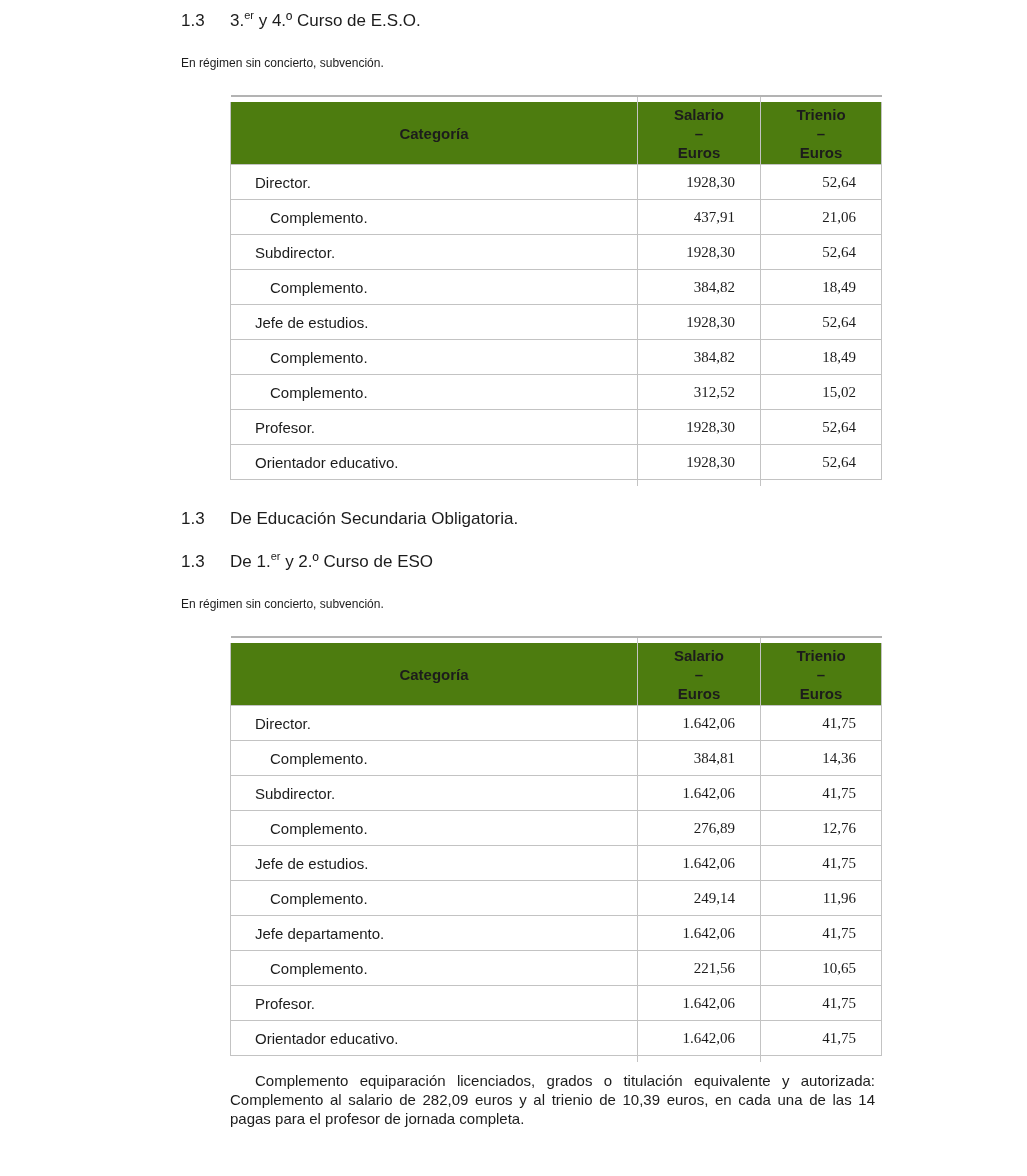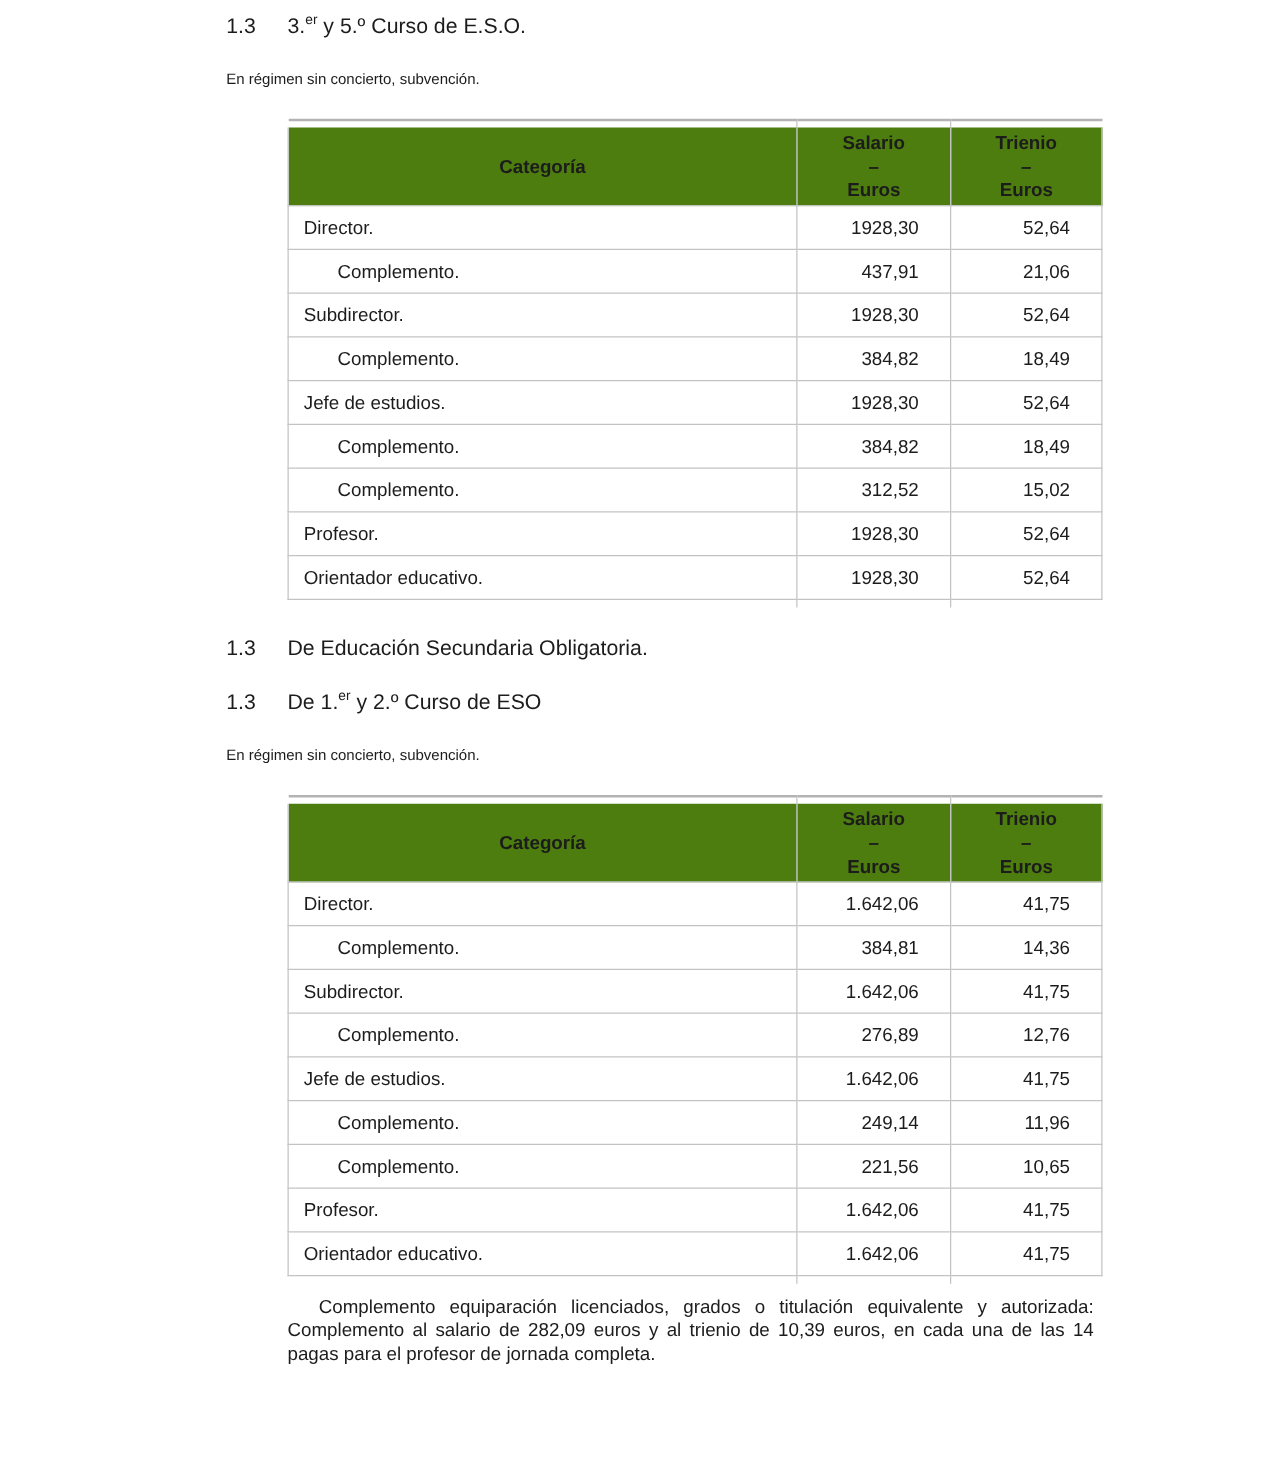--- a/index.html
+++ b/index.html
@@ -37,43 +37,43 @@
     background:#4d7c0f;font-weight:bold;font-size:15px;line-height:19px;
     text-align:center;vertical-align:middle;height:62px;padding:0;
     border:1px solid #c3c3c3;border-top:none;
   }
 
   
   .salary-table tbody td{
     border:1px solid #c3c3c3;height:34px;vertical-align:middle;padding:0;
     background:#fff;
   }
-  .salary-table td.cat{text-align:left;padding-left:12px;}
+  .salary-table td.cat{text-align:left;padding-left:24px;}
   .salary-table td.cat.ind{padding-left:39px;}
-  .salary-table td.num{text-align:right;padding-right:25px;}
+  .salary-table td.num{text-align:right;padding-right:25px;font-family:Liberation Serif, serif;}
 
   
   tr.spb td{border:none;height:6px;padding:0;background:#fff;}
   tr.spb td.s2,tr.spb td.s3{border-left:1px solid #c3c3c3;}
 
   .spacing-lg{margin-top:23px;}
   .footnote{
     width:645px;margin:9px 0 0 49px;font-size:15px;line-height:19px;
     text-align:justify;text-indent:25px;
   }
 </style>
 </head>
 <body>
 
 <div class="page">
   <div class="content">
 
     <h2 class="heading">
       <span class="hnum">1.3</span>
-      <span class="htext"><span>3.</span><sup>er</sup><span> y 5.º Curso de E.S.O.</span></span>
+      <span class="htext"><span>3.</span><sup>er</sup><span> y 4.º Curso de E.S.O.</span></span>
     </h2>
 
     <p class="para">En régimen sin concierto, subvención.</p>
 
     <table class="salary-table">
       <colgroup>
           <col class="c1">
           <col class="c2">
           <col class="c3">
         </colgroup>
@@ -216,20 +216,25 @@
             <td class="cat">Jefe de estudios.</td>
             <td class="num">1.642,06</td>
             <td class="num">41,75</td>
           </tr>
           <tr>
             <td class="cat ind">Complemento.</td>
             <td class="num">249,14</td>
             <td class="num">11,96</td>
           </tr>
           <tr>
+            <td class="cat">Jefe departamento.</td>
+            <td class="num">1.642,06</td>
+            <td class="num">41,75</td>
+          </tr>
+          <tr>
             <td class="cat ind">Complemento.</td>
             <td class="num">221,56</td>
             <td class="num">10,65</td>
           </tr>
           <tr>
             <td class="cat">Profesor.</td>
             <td class="num">1.642,06</td>
             <td class="num">41,75</td>
           </tr>
           <tr>

